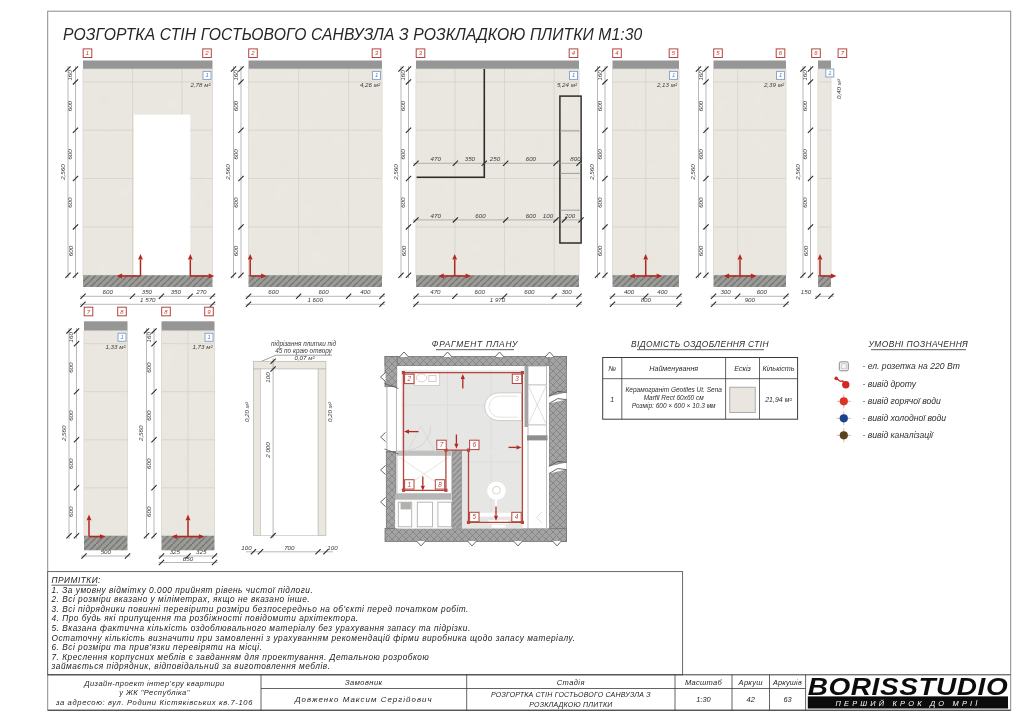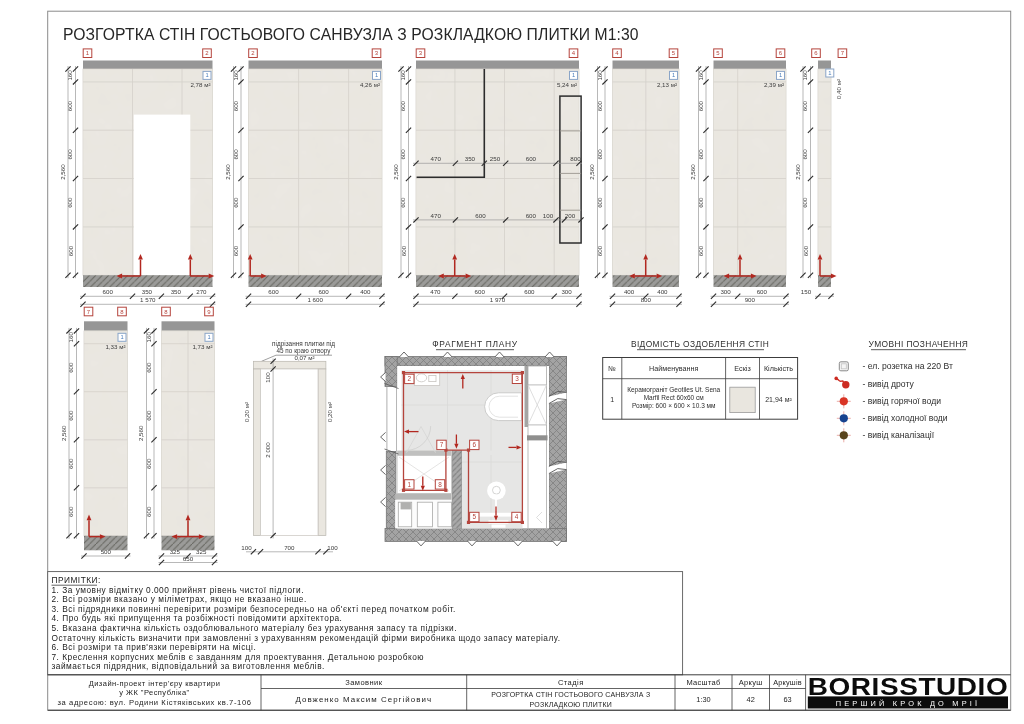--- a/index.html
+++ b/index.html
@@ -1,14 +1,14 @@
 <!DOCTYPE html>
 <html><head><meta charset="utf-8"><title>sheet</title><style>
 html,body{margin:0;padding:0;background:#ffffff;}
-#page{position:relative;width:1024px;height:724px;overflow:hidden;background:#fff;font-family:"Liberation Sans",sans-serif;}
+#page{position:relative;width:1024px;height:724px;overflow:hidden;background:#fff;font-family:"Liberation Sans",sans-serif;font-style:italic;}
 </style></head><body>
 <div id="page">
 <svg width="1024" height="724" viewBox="0 0 1024 724">
 <defs>
 <pattern id="floorhatch" width="6.4" height="6.4" patternUnits="userSpaceOnUse">
           <rect width="6.4" height="6.4" fill="#9b9b99"></rect>
           <line x1="-1" y1="7.4" x2="7.4" y2="-1" stroke="#66665f" stroke-width="1"></line>
         </pattern>
 <pattern id="wallhatch" width="7" height="7" patternUnits="userSpaceOnUse">
           <rect width="7" height="7" fill="#a3a3a3"></rect>

